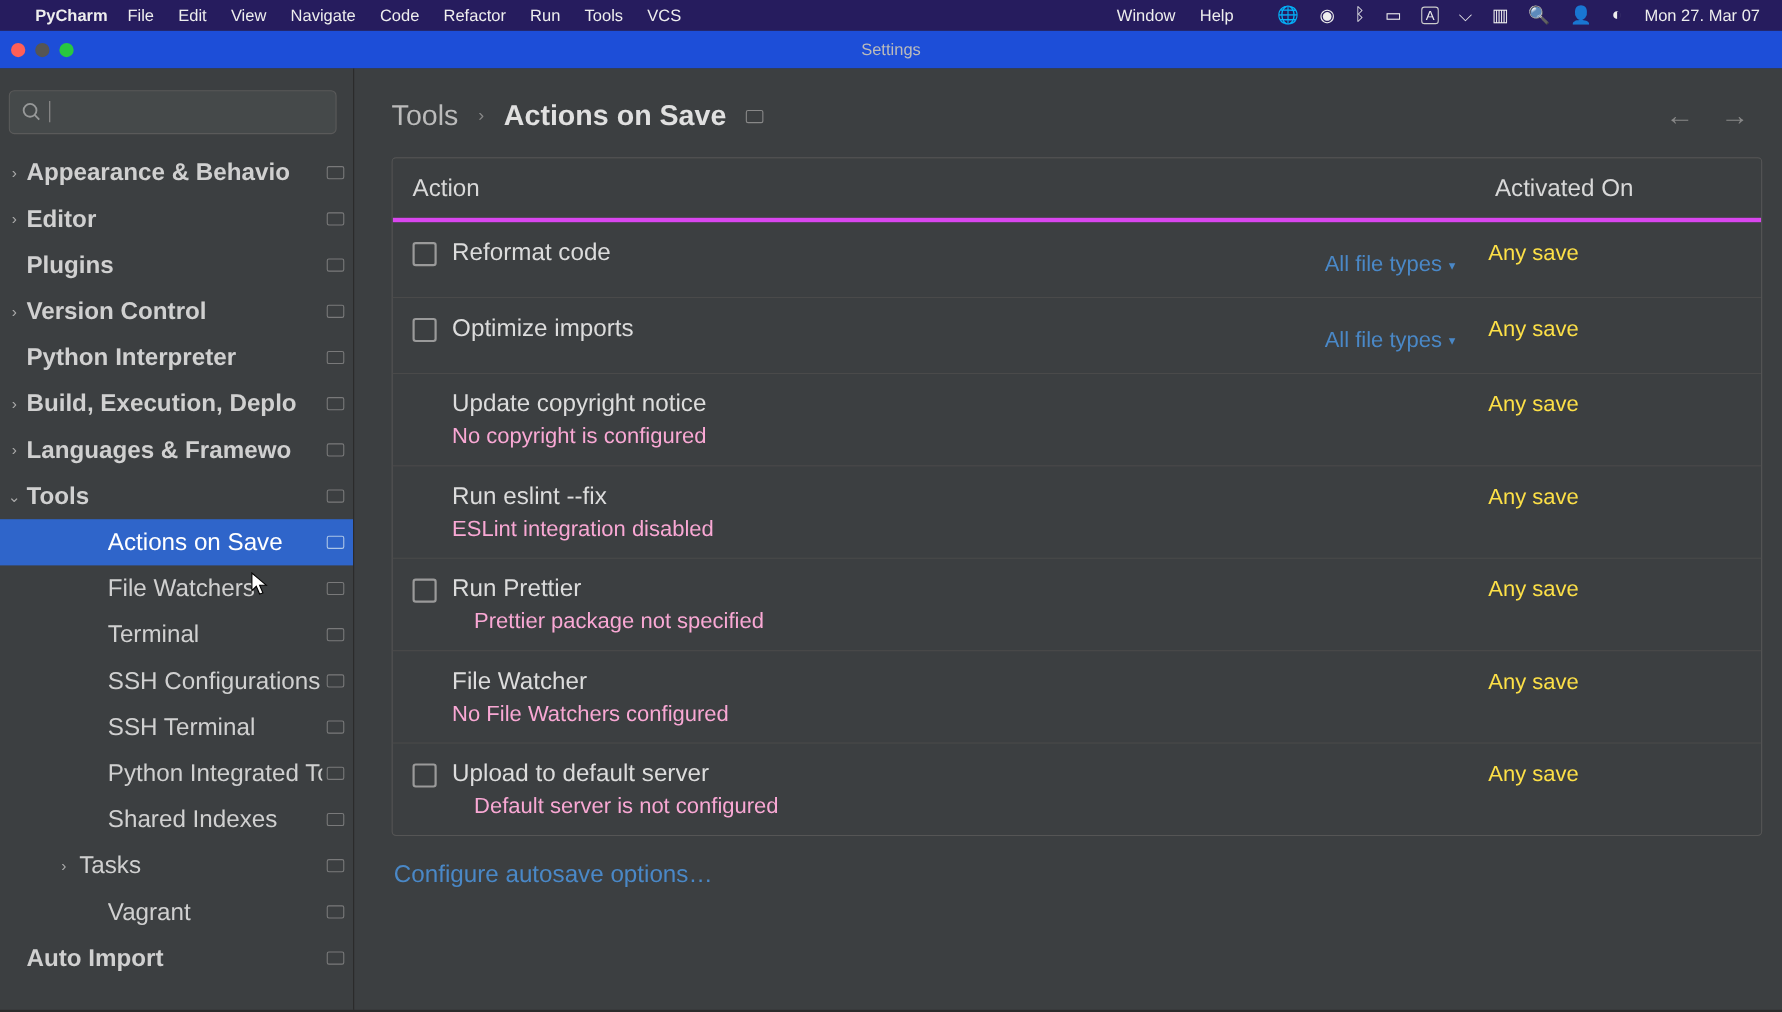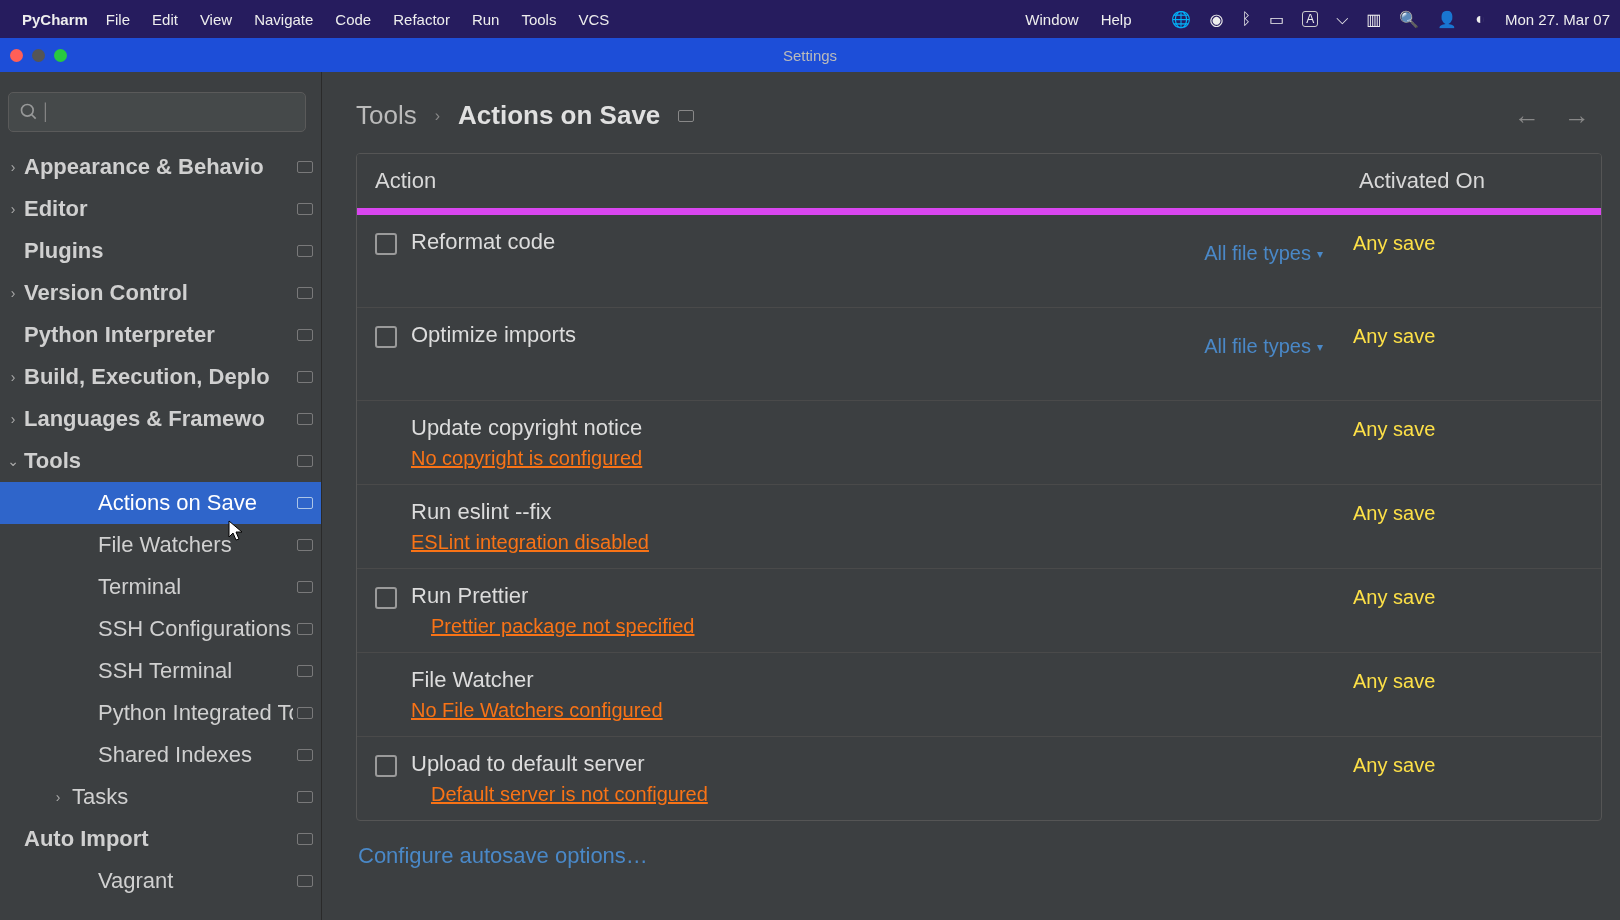--- a/index.html
+++ b/index.html
@@ -1,19 +1,19 @@
 <!DOCTYPE html>
 <html><head>
 <meta charset="utf-8">
 <style>
   * { margin:0; padding:0; box-sizing:border-box; font-family:-apple-system,Helvetica,Arial,sans-serif; -webkit-font-smoothing:antialiased; }
   body { width:1620px; height:920px; background:#2b2b2b; color:#ccc; overflow:hidden; }
 
   
-  .menubar { height:38px; background:#261c5e; display:flex; align-items:center; padding:0 10px; font-size:15px; color:#eee; }
+  .menubar { height:28px; background:#261c5e; display:flex; align-items:center; padding:0 20px; font-size:15px; color:#eee; }
   .menubar .apple { font-size:18px; margin-right:12px; }
   .menubar .app  { font-weight:700; margin-right:18px; }
   .menubar .mitem{ margin-right:22px; cursor:default; }
   .menubar .spacer{ flex:1; }
   .menubar .ricon{ margin-left:18px; font-size:16px; }
   .menubar .clock{ margin-left:20px; font-size:15px; }
 
   
   .titlebar { height:34px; background:#1d4ed8; display:flex; align-items:center; position:relative; }
   .traffic { display:flex; gap:9px; margin-left:10px; }
@@ -46,36 +46,36 @@
   .content { flex:1; display:flex; flex-direction:column; }
   .crumbs { display:flex; align-items:center; gap:18px; padding:28px 30px 22px 34px; }
   .crumbs .c1{ font-size:26px; color:#bbb;}
   .crumbs .sep{ color:#888;}
   .crumbs .c2{ font-size:26px; font-weight:700; color:#e0e0e0;}
   .crumbs .cb{ width:16px;height:12px;border:1px solid #888;border-radius:2px;}
   .crumbs .nav{ margin-left:auto; display:flex; gap:24px; color:#888; font-size:26px;}
   .crumbs .nav span{cursor:default}
 
   .tablewrap{ margin:0 18px 0 34px; border:1px solid #555; border-radius:4px; overflow:hidden;}
-  .thead{ display:flex; background:#3c3f41; border-bottom:7px solid #d946ef;}
+  .thead{ display:flex; background:#3c3f41; border-bottom:4px solid #d946ef;}
   .th{ padding:14px 18px; font-size:22px; color:#d8d8d8;}
   .th.a{ flex:1;} .th.b{ width:260px;}
   .tbody{}
   .row{ display:flex; align-items:flex-start; border-bottom:1px solid #4a4a4a; padding:14px 18px 14px 14px;}
   .row:last-child{border-bottom:none}
   .row .cbx{ width:22px;height:22px;border:2px solid #9a9a9a;border-radius:3px; margin:4px 14px 0 4px; flex-shrink:0;}
   .row.ncx .cbx{ visibility:hidden;}
   .row .main{ flex:1;}
   .row .t1{ font-size:22px; color:#dcdcdc;}
-  .row .t2{ font-size:20px; color:#f97316; margin-top:6px;text-decoration:underline;}
+  .row .t2{ font-size:20px; color:#f9a8d4; margin-top:6px;}
   .row .t2.ind{ margin-left:20px;}
   .row .scope{ color:#4a88c7; font-size:20px; margin-right:30px; display:flex; align-items:center; gap:6px; margin-top:13px;}
   .row .scope .cv{font-size:12px}
   .row .act{ width:230px; font-size:20px; color:#fde047; margin-top:3px;}
-  .row.tall{ padding-bottom:42px;}
+  .row.tall{ padding-bottom:18px;}
 
   .link{ color:#4a88c7; font-size:22px; padding:22px 0 0 36px; cursor:default;}
 
   .cursor{ position:absolute; width:16px; height:22px; pointer-events:none;}
 </style>
 </head>
 <body>
 
 <div class="menubar">
   <span class="apple"></span>
@@ -200,28 +200,28 @@
         <div class="node sub">
           <span class="chev"></span>
           <span class="lbl nw">Shared Indexes</span>
           <span class="badge"></span>
         </div>
         <div class="node subc">
           <span class="chev">›</span>
           <span class="lbl nw">Tasks</span>
           <span class="badge"></span>
         </div>
+        <div class="node sub">
+          <span class="chev"></span>
+          <span class="lbl nw">Vagrant</span>
+          <span class="badge"></span>
+        </div>
         <div class="node top">
           <span class="chev"></span>
           <span class="lbl">Auto Import</span>
-          <span class="badge"></span>
-        </div>
-        <div class="node sub">
-          <span class="chev"></span>
-          <span class="lbl nw">Vagrant</span>
           <span class="badge"></span>
         </div>
       </div>
   </div>
 
   <div class="content">
     <div class="crumbs">
       <span class="c1">Tools</span>
       <span class="sep">›</span>
       <span class="c2">Actions on Save</span>

